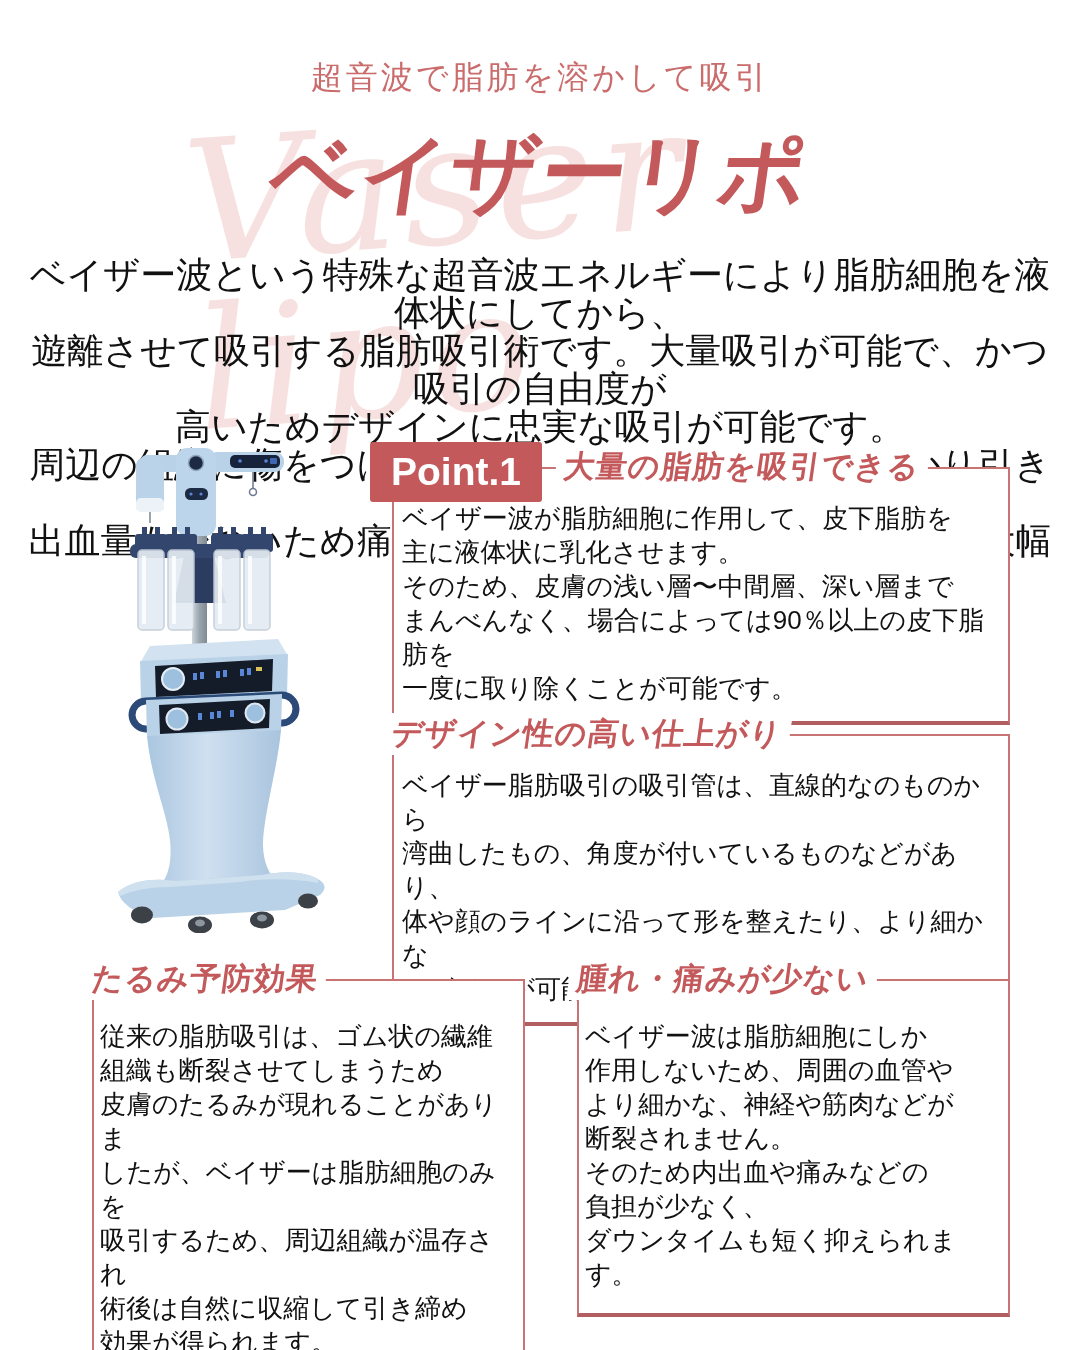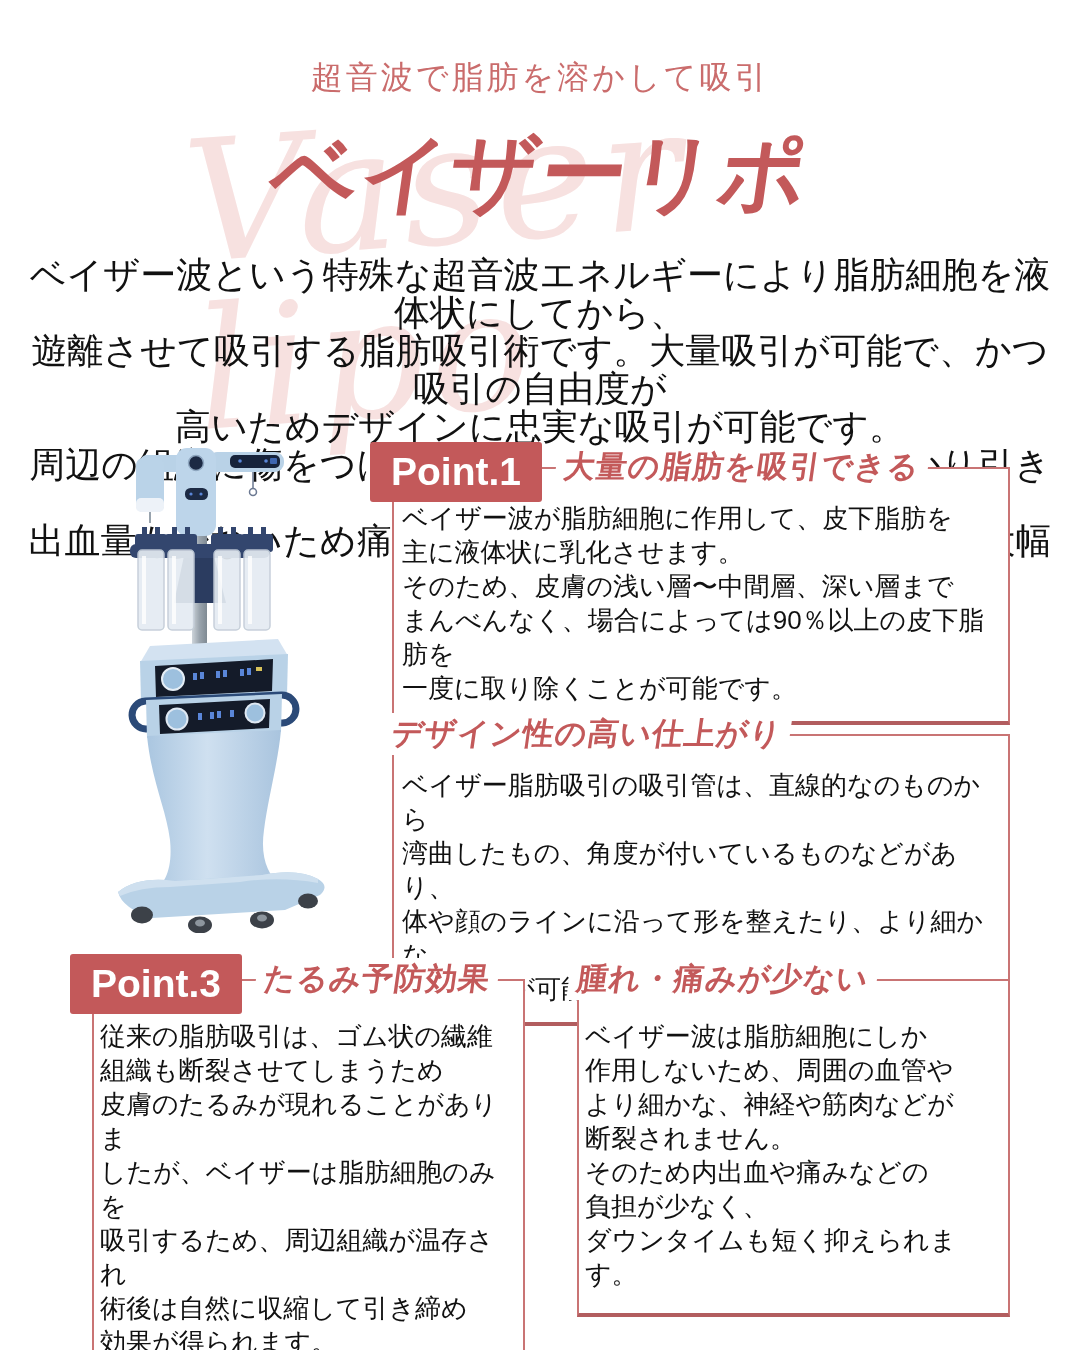--- a/index.html
+++ b/index.html
@@ -277,21 +277,20 @@
 
   <section class="pt pt3">
     <div class="pt-box">従来の脂肪吸引は、ゴム状の繊維
 組織も断裂させてしまうため
 皮膚のたるみが現れることがありま
 したが、ベイザーは脂肪細胞のみを
 吸引するため、周辺組織が温存され
 術後は自然に収縮して引き締め
 効果が得られます。</div>
     <div class="pt-header">
-      <span class="pt-badge">Point.3</span>
       <span class="pt-title">たるみ予防効果</span>
     </div>
   </section>
 
   <section class="pt pt4">
     <div class="pt-box">ベイザー波は脂肪細胞にしか
 作用しないため、周囲の血管や
 より細かな、神経や筋肉などが
 断裂されません。
 そのため内出血や痛みなどの

